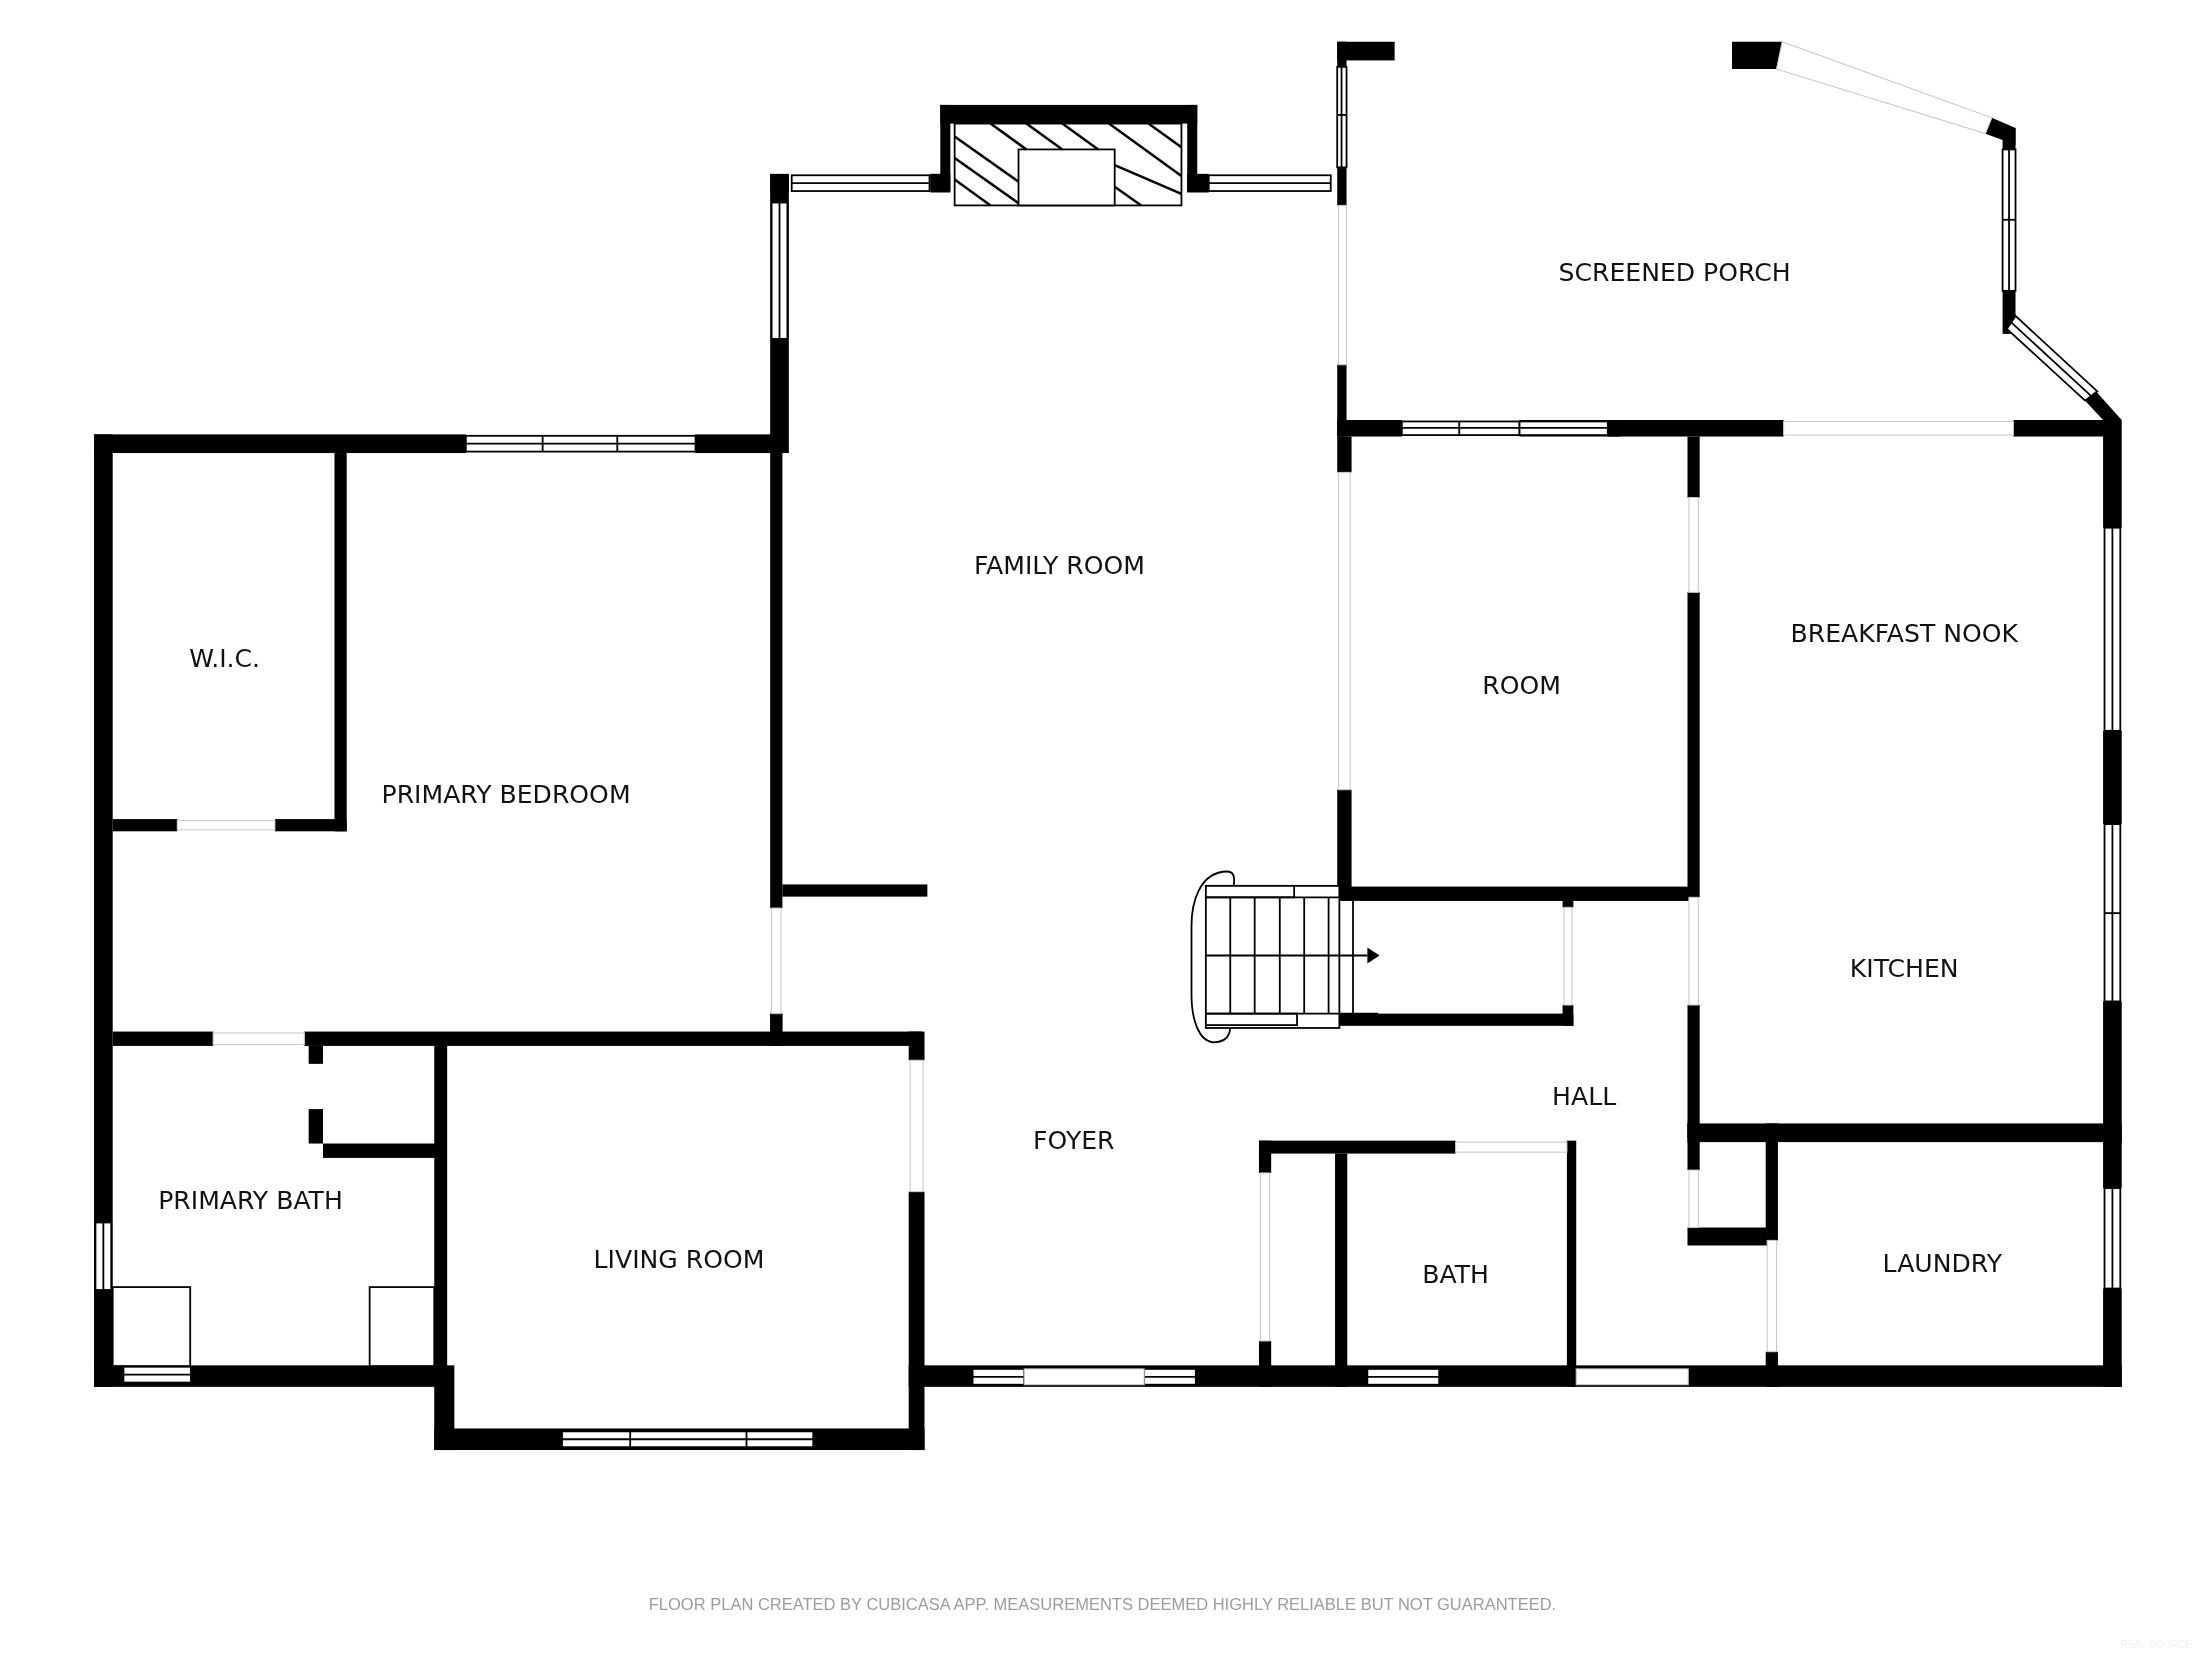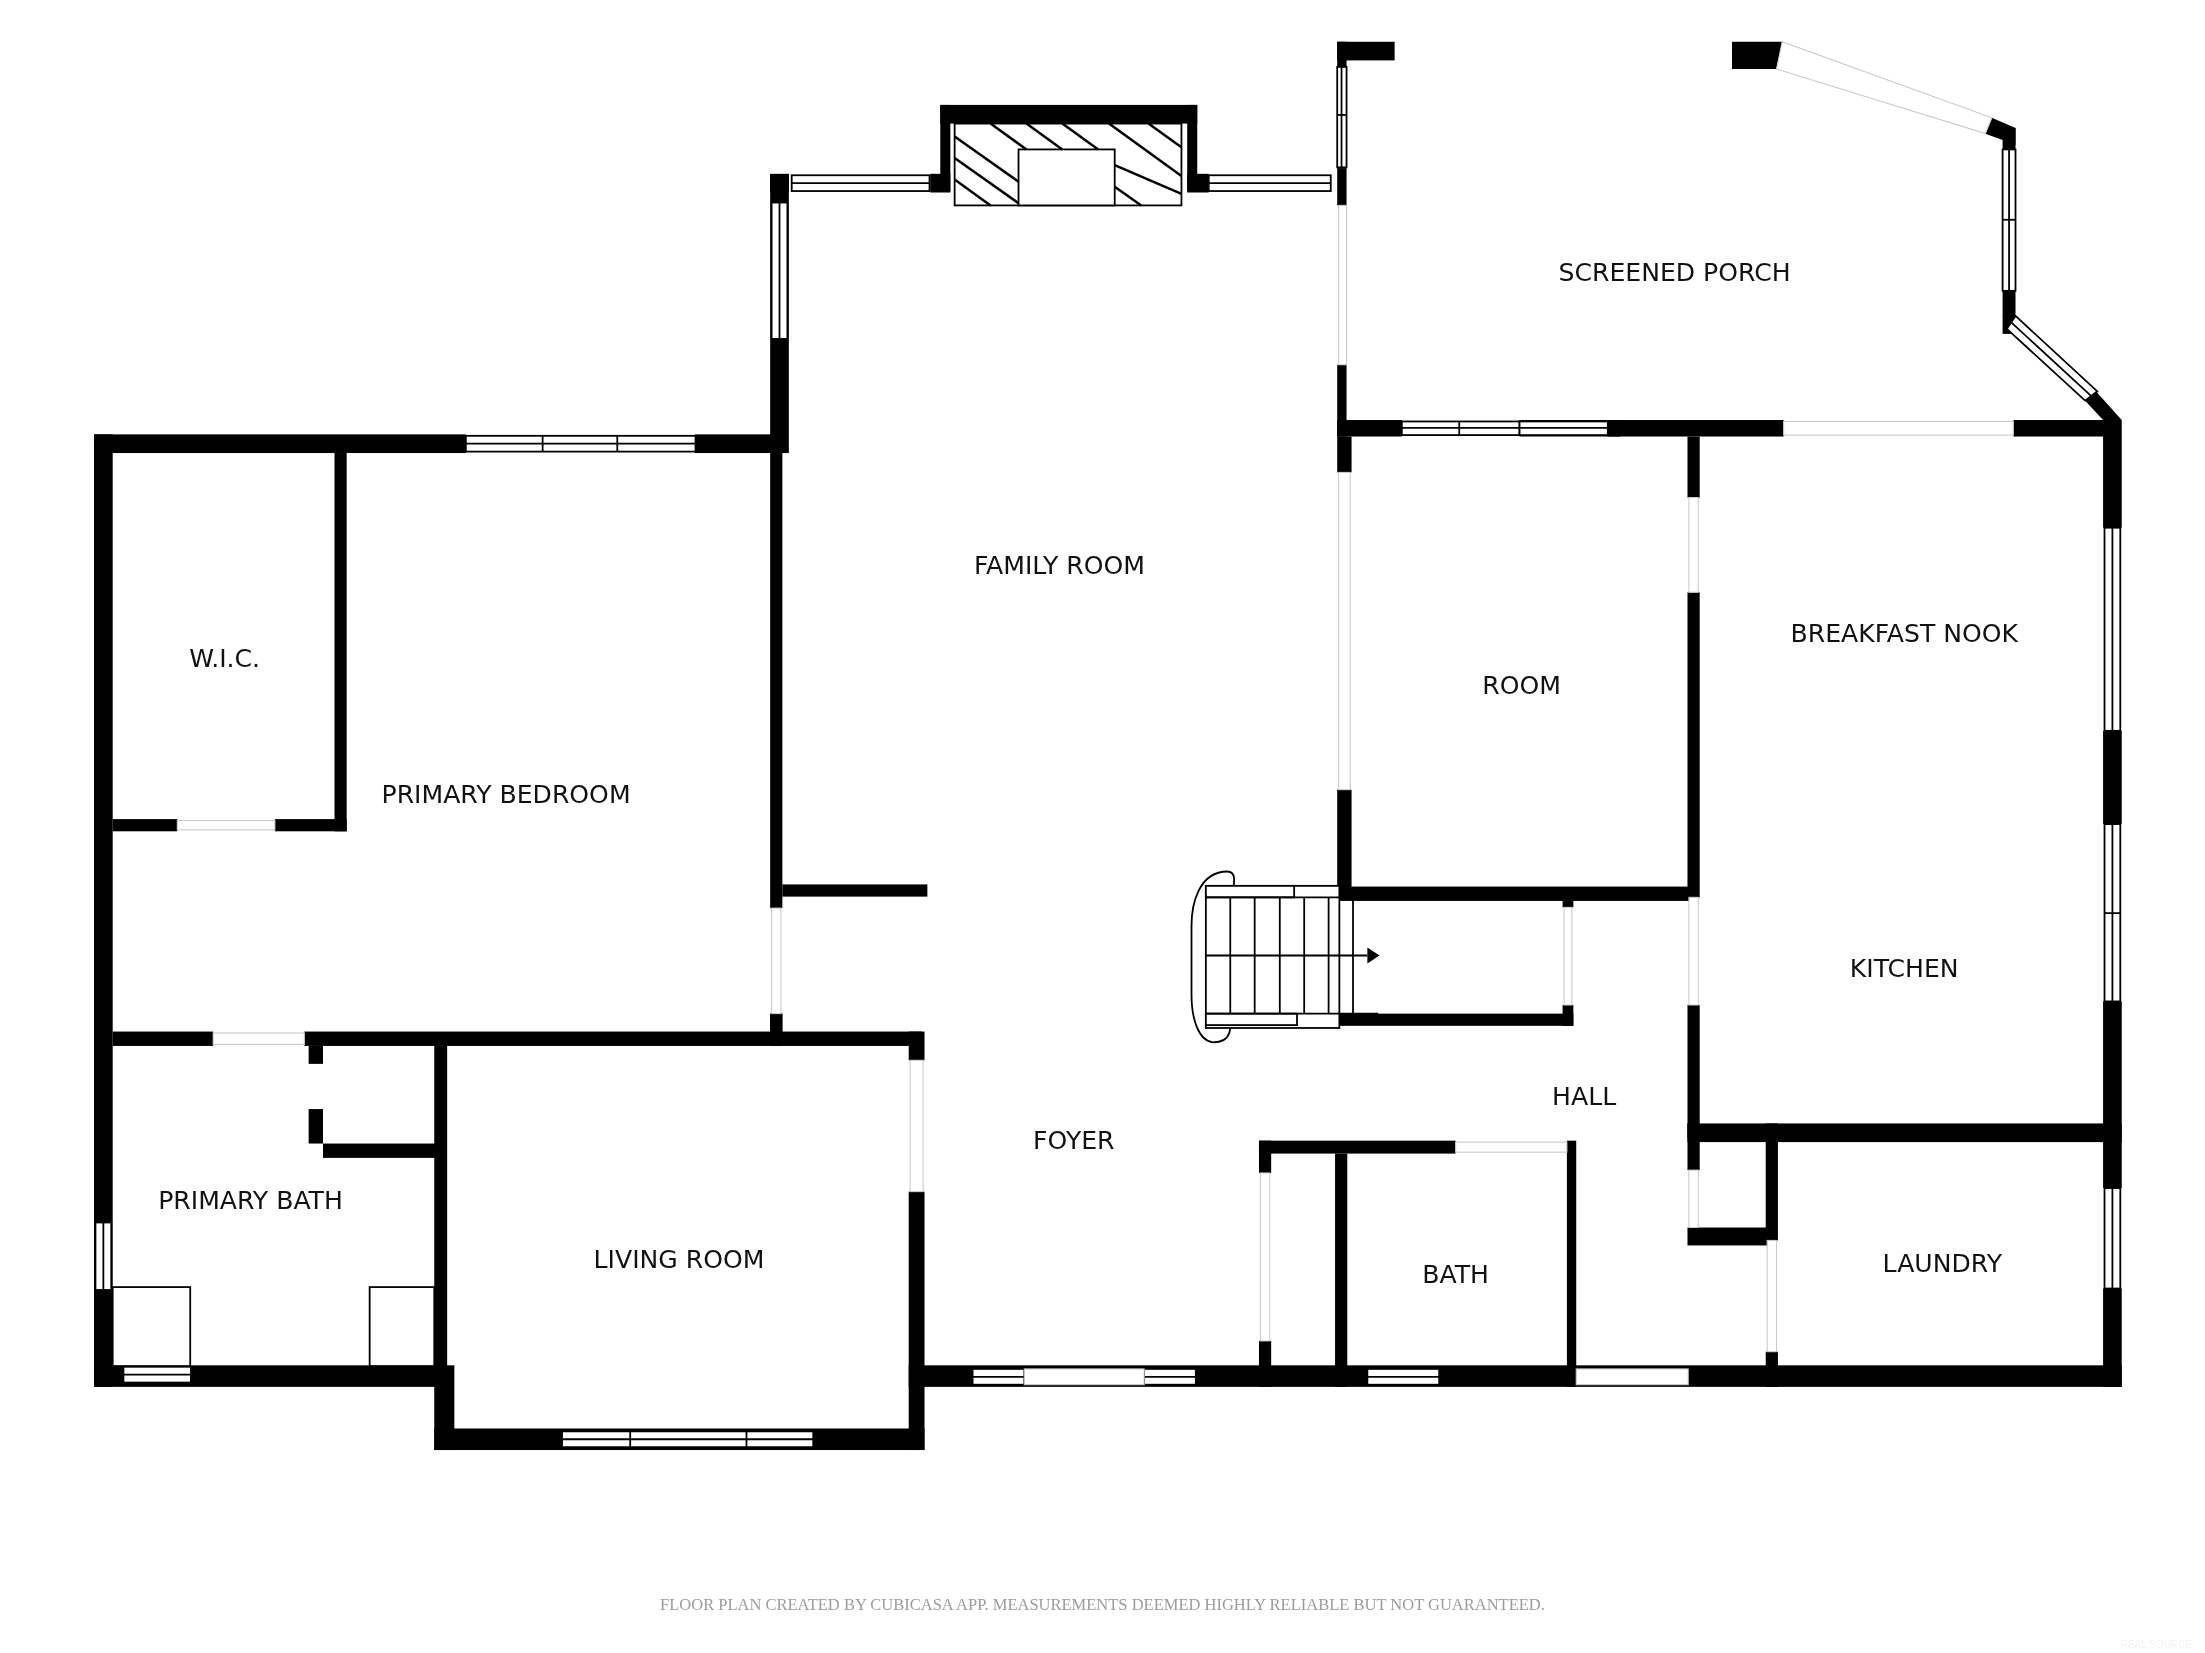--- a/index.html
+++ b/index.html
@@ -11,21 +11,21 @@
   .door-gap { fill: #ffffff; stroke: #c8c8c8; stroke-width: 1.5; }
   .fixture { fill: #ffffff; stroke: #000000; stroke-width: 2.5; }
   .hatch { stroke: #000000; stroke-width: 3.5; fill: none; }
   .room-label {
     font-family: "DejaVu Sans", "Liberation Sans", sans-serif;
     font-size: 35px; fill: #111111; text-anchor: middle;
     dominant-baseline: middle;
   }
   .footer {
     position: absolute; left: 0; top: 1595px; width: 2205px; text-align: center;
-    font-family: Liberation Serif, serif;
+    font-family: Liberation Sans, sans-serif;
     font-size: 16.5px; color: #9c9c9c; letter-spacing: 0px;
   }
   .watermark {
     position: absolute; right: 13px; bottom: 4.3px;
     font-family: "Liberation Sans", sans-serif; font-size: 10px; color: #f2f2f2;
   }
 </style>
 </head>
 <body>
 

